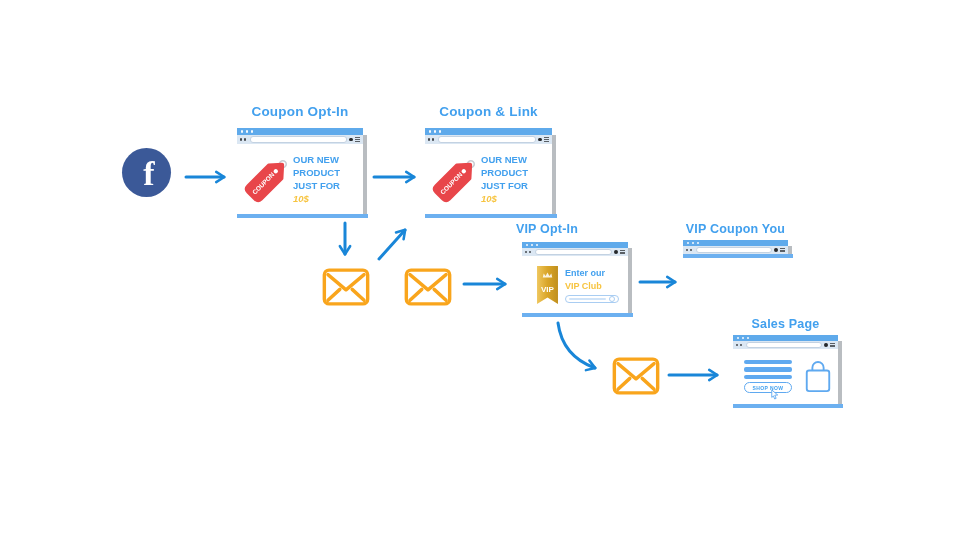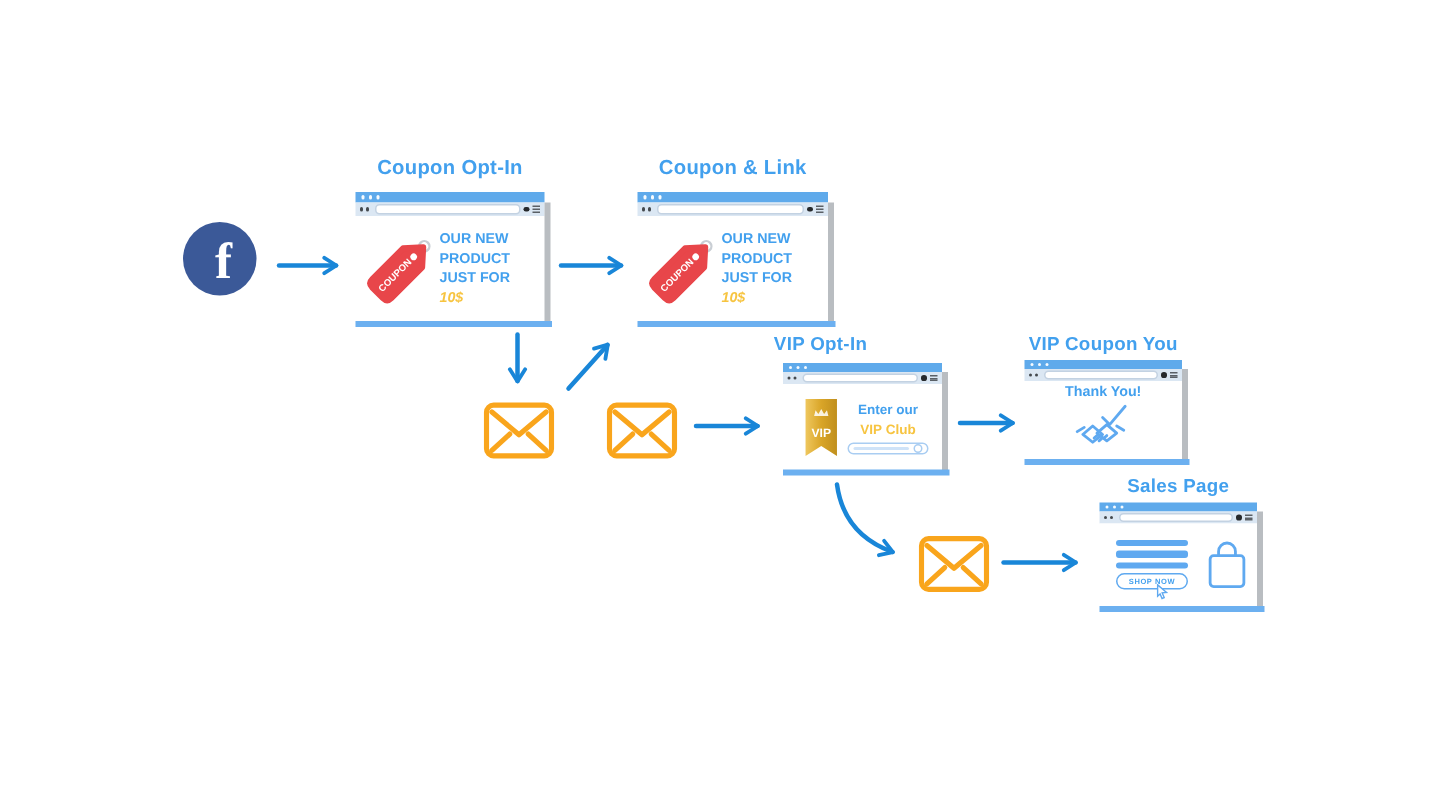--- a/index.html
+++ b/index.html
@@ -24,21 +24,21 @@
   .bbar { position:absolute; left:0; right:-4.5px; bottom:-3.5px; height:3.5px; background:var(--bbar-blue); }
 
   .wtitle { position:absolute; text-align:center; font-weight:bold; color:var(--title-blue);
             font-size:13.5px; letter-spacing:.2px; }
   .wtitle.sm { font-size:12.5px; }
 
   .coupon-text { flex:1; text-align:left; font-weight:bold; font-size:9.5px; line-height:13px;
                  color:var(--title-blue); }
   .price { color:var(--gold); font-style:italic; }
 
-  .vip-col { margin-left:6px; text-align:center; }
+  .vip-col { margin-left:6px; text-align:left; }
   .vip-line1 { font-weight:bold; font-size:9px; color:var(--title-blue); line-height:13px; }
   .vip-line2 { font-weight:bold; font-size:9px; color:var(--gold); line-height:12px; }
   .email-pill { width:54px; height:8px; border:1px solid #a9cdf2; border-radius:5px; margin-top:3px;
                 display:flex; align-items:center; padding:0 3px; box-sizing:border-box; }
   .email-pill .faketext { flex:1; height:2px; background:#cfe3f8; border-radius:1px; margin-right:3px; }
   .email-pill .ok { width:4px; height:4px; border:0.8px solid #a9cdf2; border-radius:50%; }
 
   .thanks-col { width:100%; text-align:center; }
   .thanks-msg { font-weight:bold; font-size:9.5px; color:var(--title-blue); margin-bottom:1px; }
 
@@ -199,35 +199,20 @@
       <span class="navdot"></span>
       <span class="navdot"></span>
       <span class="urlpill"></span>
       <span class="circbtn"></span>
       <span class="menu">
           <i></i>
           <i></i>
           <i></i>
         </span>
     </div>
-    <div class="wbody" style="height:52px;">
-      <div class="thanks-col">
-        <div class="thanks-msg">Thank You!</div>
-        <svg width="40" height="32" viewBox="0 0 40 34">
-          <g fill="none" stroke="var(--outline-blue)" stroke-width="2" stroke-linecap="round" stroke-linejoin="round">
-            <path d="M19,11 L24,16 L35,3"></path>
-            <path d="M1,21 L6,18"></path>
-            <path d="M34,20 L29,17"></path>
-            <path d="M5,23 L12,17 L19,23 L12,28.5 Z"></path>
-            <path d="M15,22 L22,16 L29,22 L22,27.5 Z"></path>
-            <path d="M13,25.5 l2,-1.7 M16.5,27.5 l2,-1.7 M20,25.5 l2,-1.7"></path>
-          </g>
-        </svg>
-      </div>
-    </div>
     <div class="shadow"></div>
     <div class="bbar"></div>
   </div>
 
   <div class="win small" style="left:733px; top:335px; width:105px;">
     <div class="top">
         <i></i>
         <i></i>
         <i></i>
       </div>

